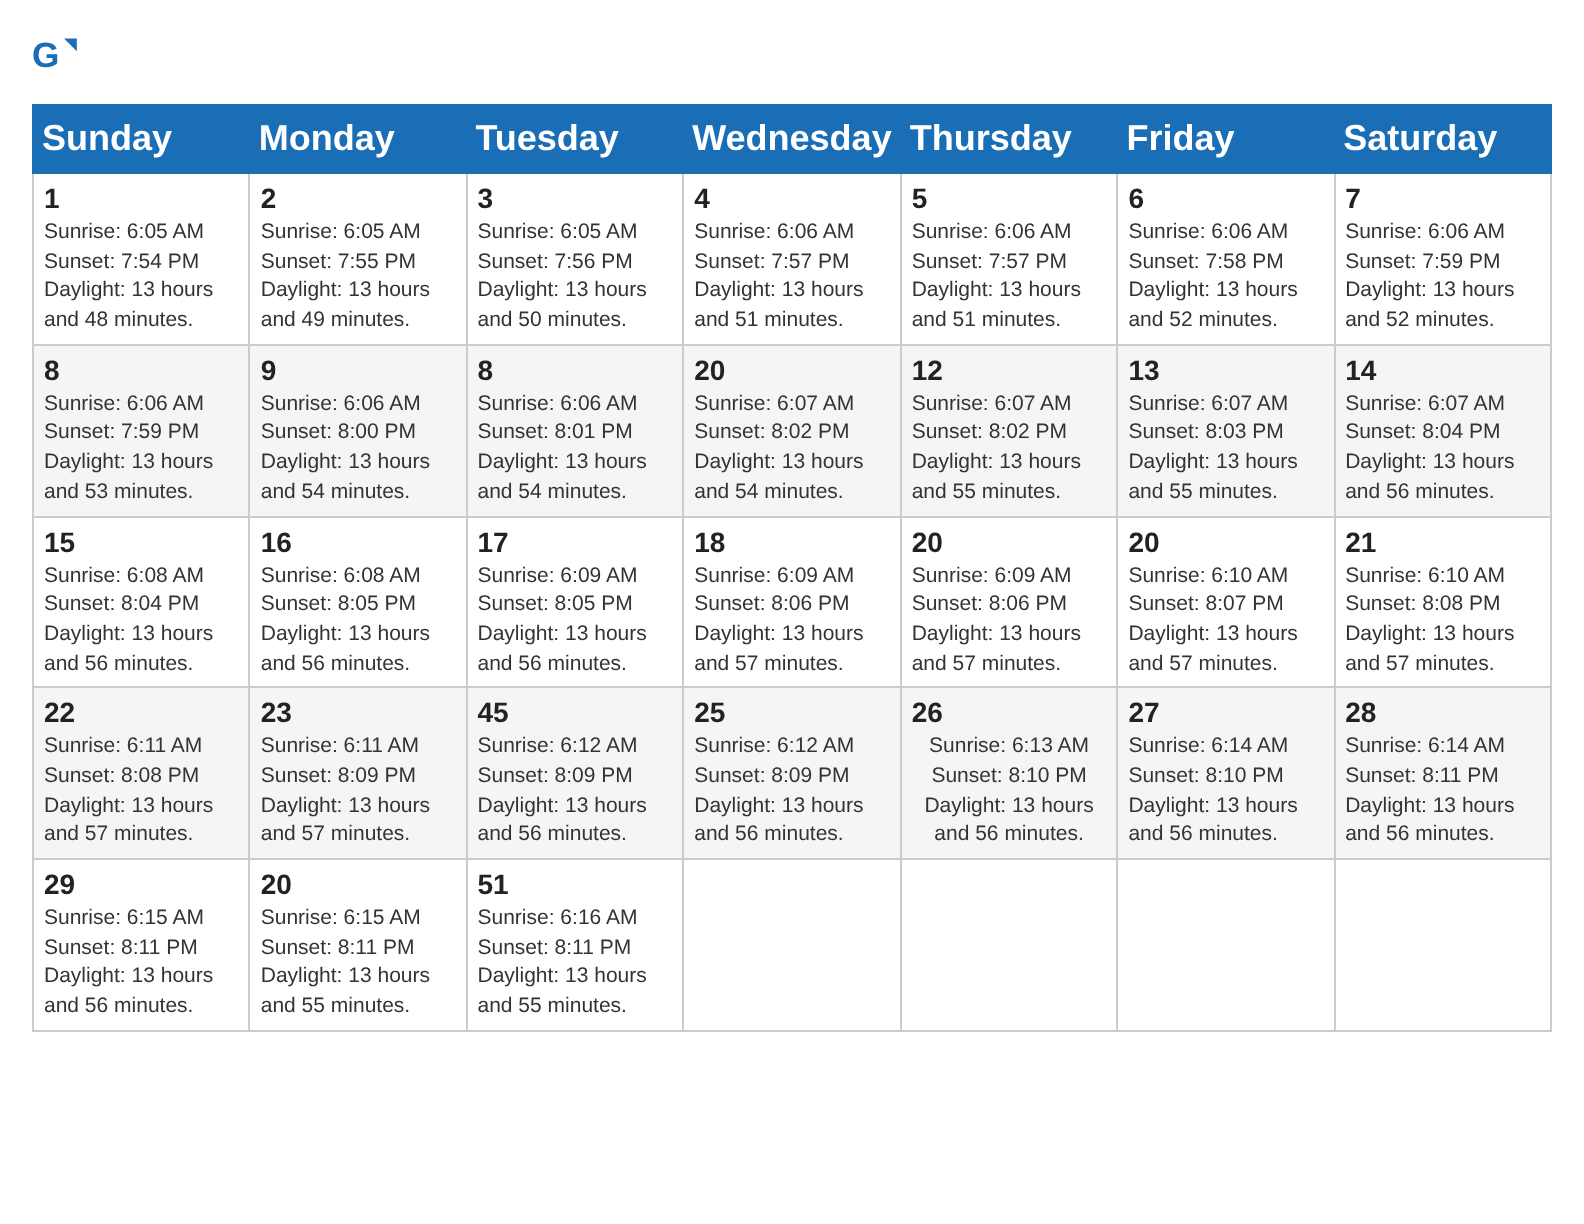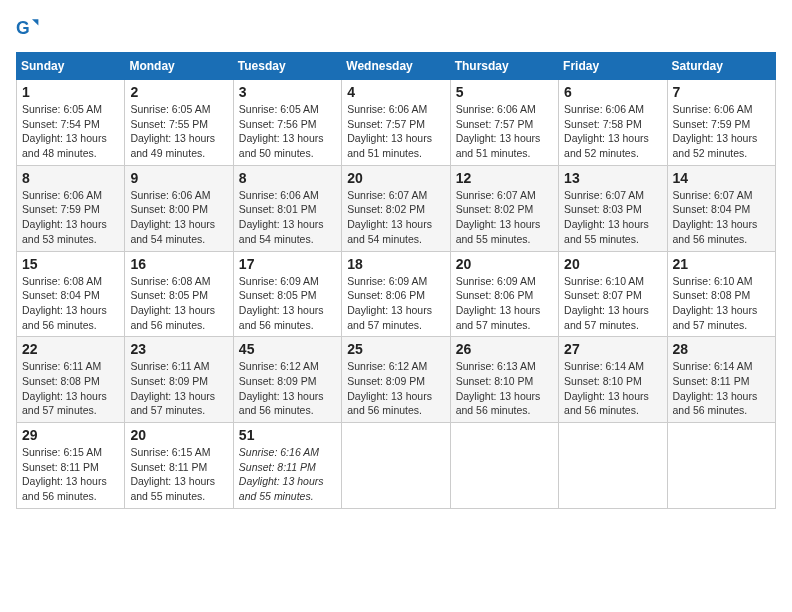--- a/index.html
+++ b/index.html
@@ -50,21 +50,21 @@
     .calendar {
       width: 100%;
       border-collapse: collapse;
       font-size: 11px;
     }
     .calendar thead th {
       background-color: #1a6eb5;
       color: white;
       padding: 6px 4px;
       text-align: left;
-      font-size: 12px;
+      font-size: 18px;
       font-weight: bold;
       border: 1px solid #1a6eb5;
     }
     .calendar tbody td {
       border: 1px solid #ccc;
       padding: 4px 5px;
       vertical-align: top;
       width: calc(100% / 7);
       min-height: 80px;
     }
@@ -300,21 +300,21 @@
         </td>
         <td>
           <span class="day-number">25</span>
           <div class="day-info" style="white-space: pre-line;">Sunrise: 6:12 AM
 Sunset: 8:09 PM
 Daylight: 13 hours
 and 56 minutes.</div>
         </td>
         <td>
           <span class="day-number">26</span>
-          <div class="day-info" style="white-space: pre-line;">Sunrise: 6:13 AM
+          <div class="day-info" style="white-space: pre-line; text-align: center;">Sunrise: 6:13 AM
 Sunset: 8:10 PM
 Daylight: 13 hours
 and 56 minutes.</div>
         </td>
         <td>
           <span class="day-number">27</span>
           <div class="day-info" style="white-space: pre-line;">Sunrise: 6:14 AM
 Sunset: 8:10 PM
 Daylight: 13 hours
 and 56 minutes.</div>
@@ -337,21 +337,21 @@
         </td>
         <td>
           <span class="day-number">20</span>
           <div class="day-info" style="white-space: pre-line;">Sunrise: 6:15 AM
 Sunset: 8:11 PM
 Daylight: 13 hours
 and 55 minutes.</div>
         </td>
         <td>
           <span class="day-number">51</span>
-          <div class="day-info" style="white-space: pre-line; font-style: italic;">Sunrise: 6:16 AM
+          <div class="day-info" style="white-space: pre-line;">Sunrise: 6:16 AM
 Sunset: 8:11 PM
 Daylight: 13 hours
 and 55 minutes.</div>
         </td>
         <td class="empty-cell"></td>
         <td class="empty-cell"></td>
         <td class="empty-cell"></td>
         <td class="empty-cell"></td>
       </tr>
     </tbody>

